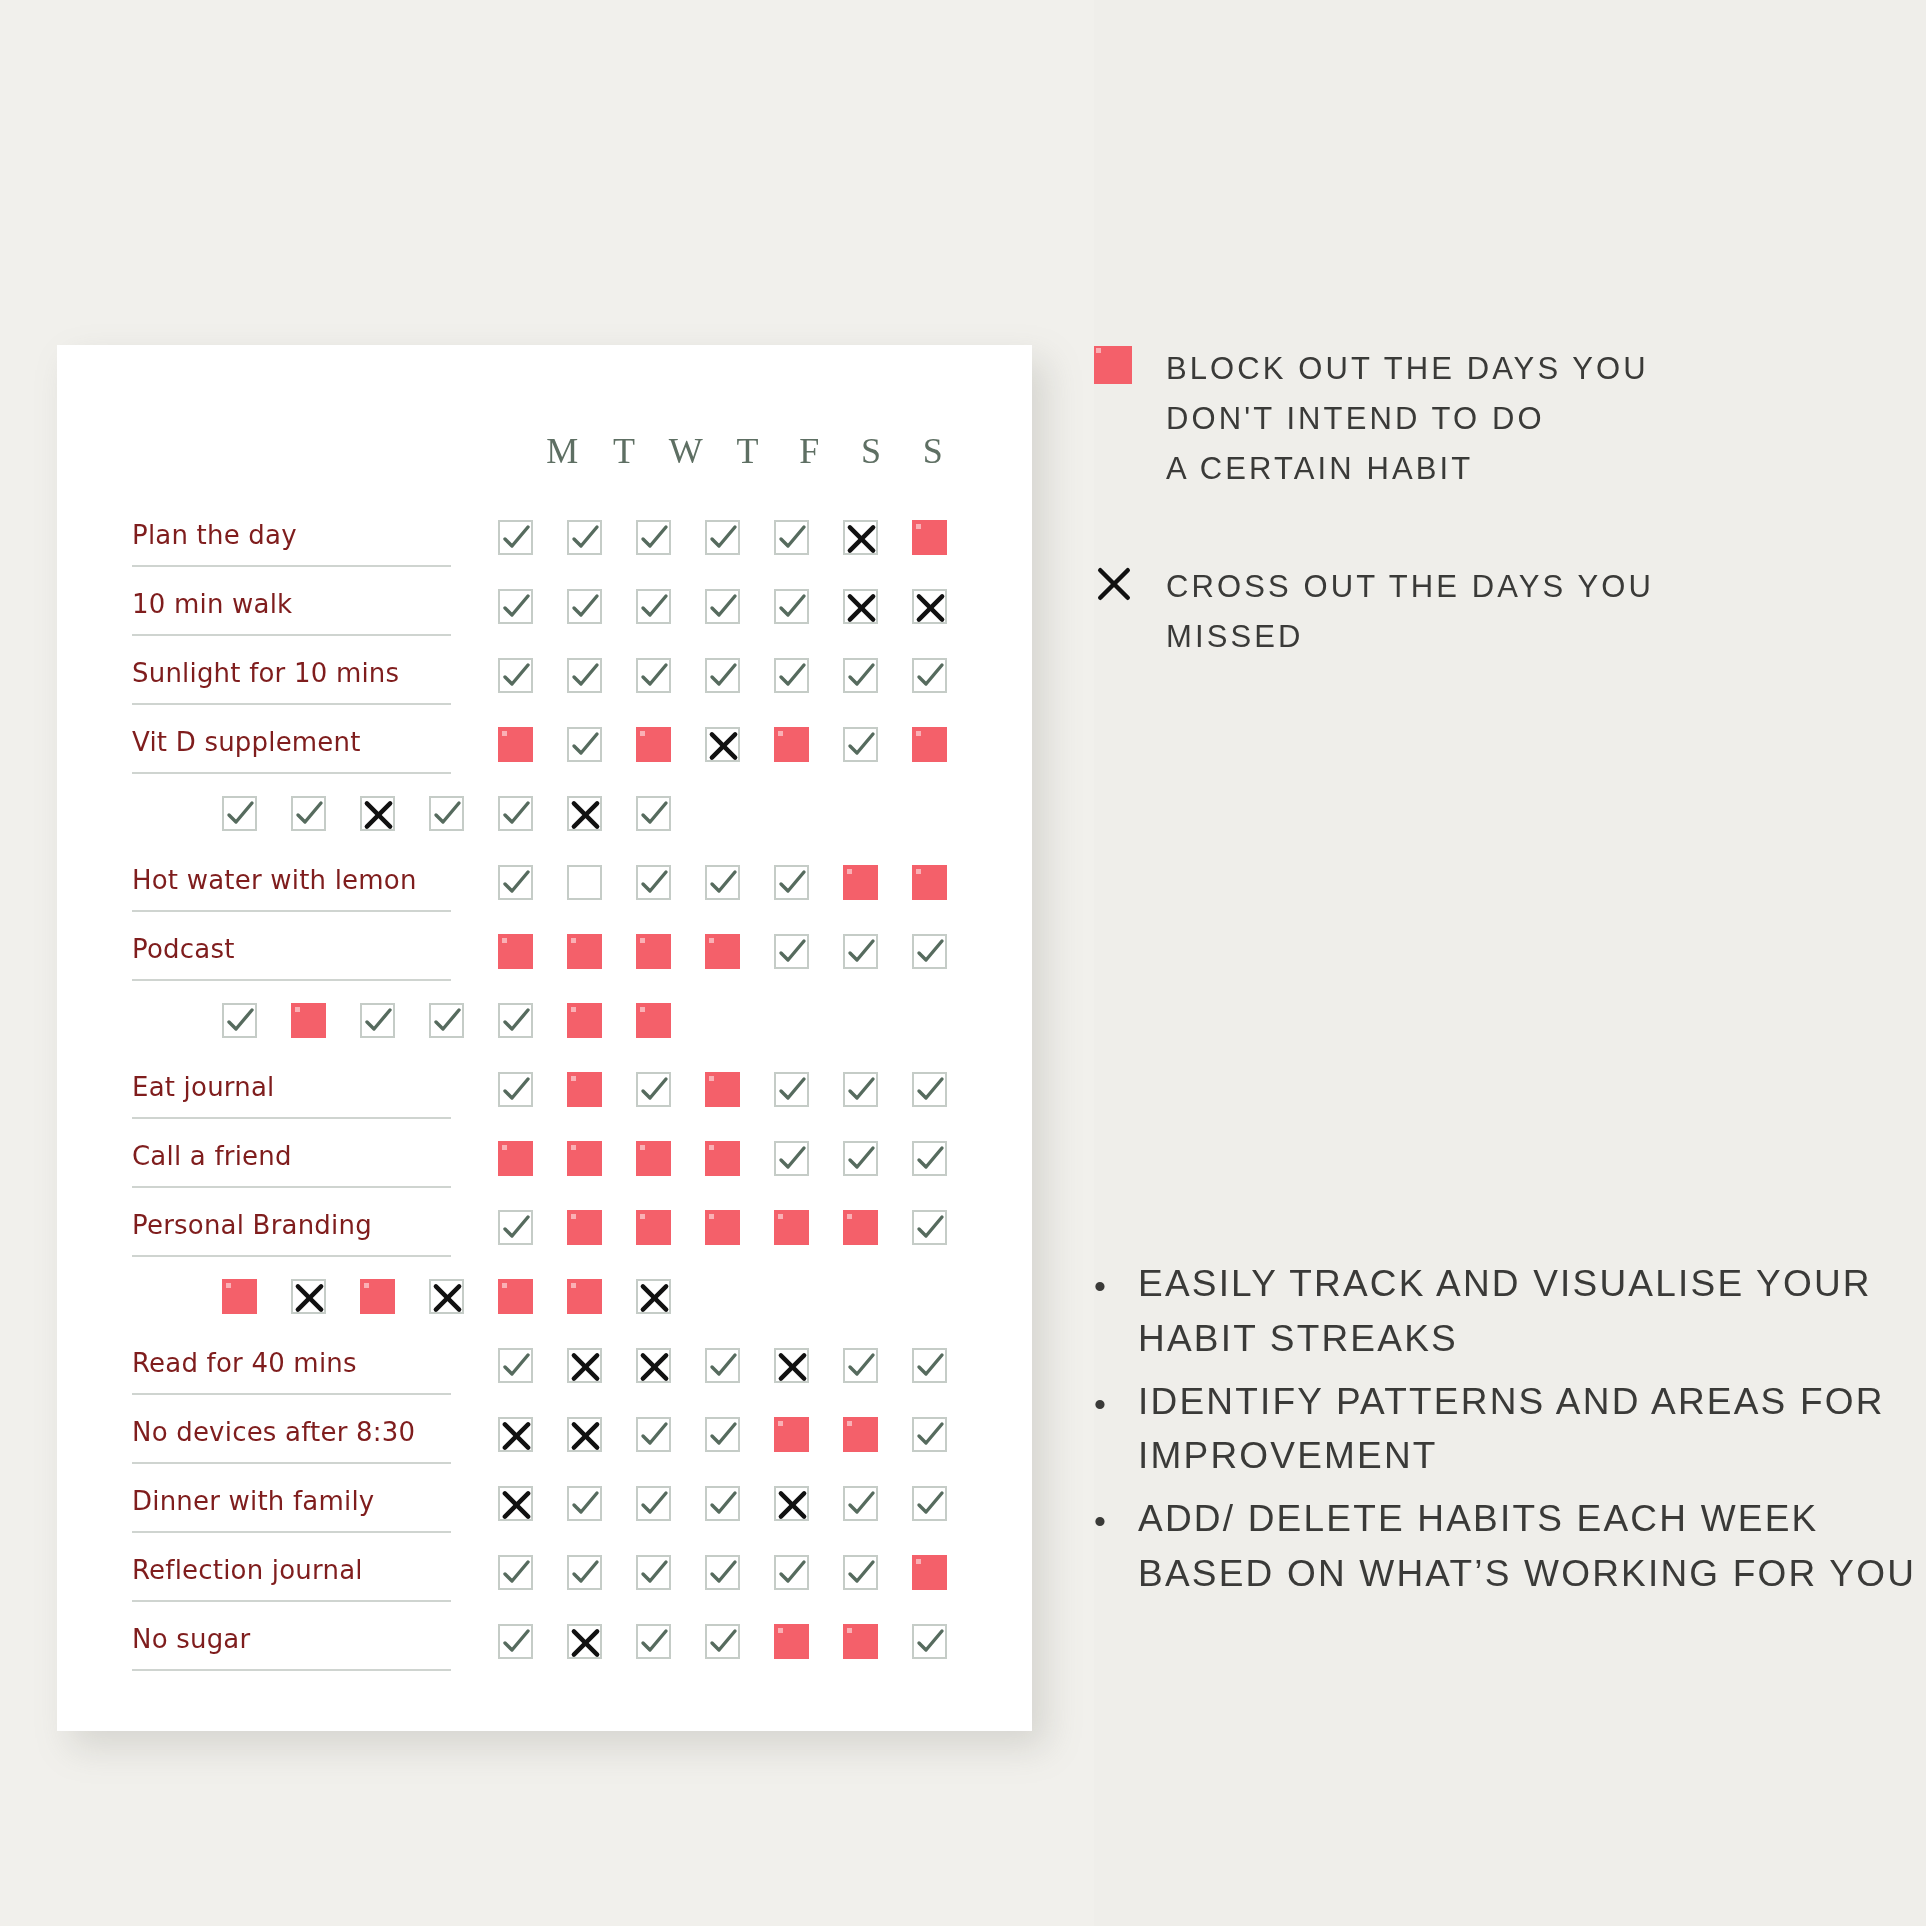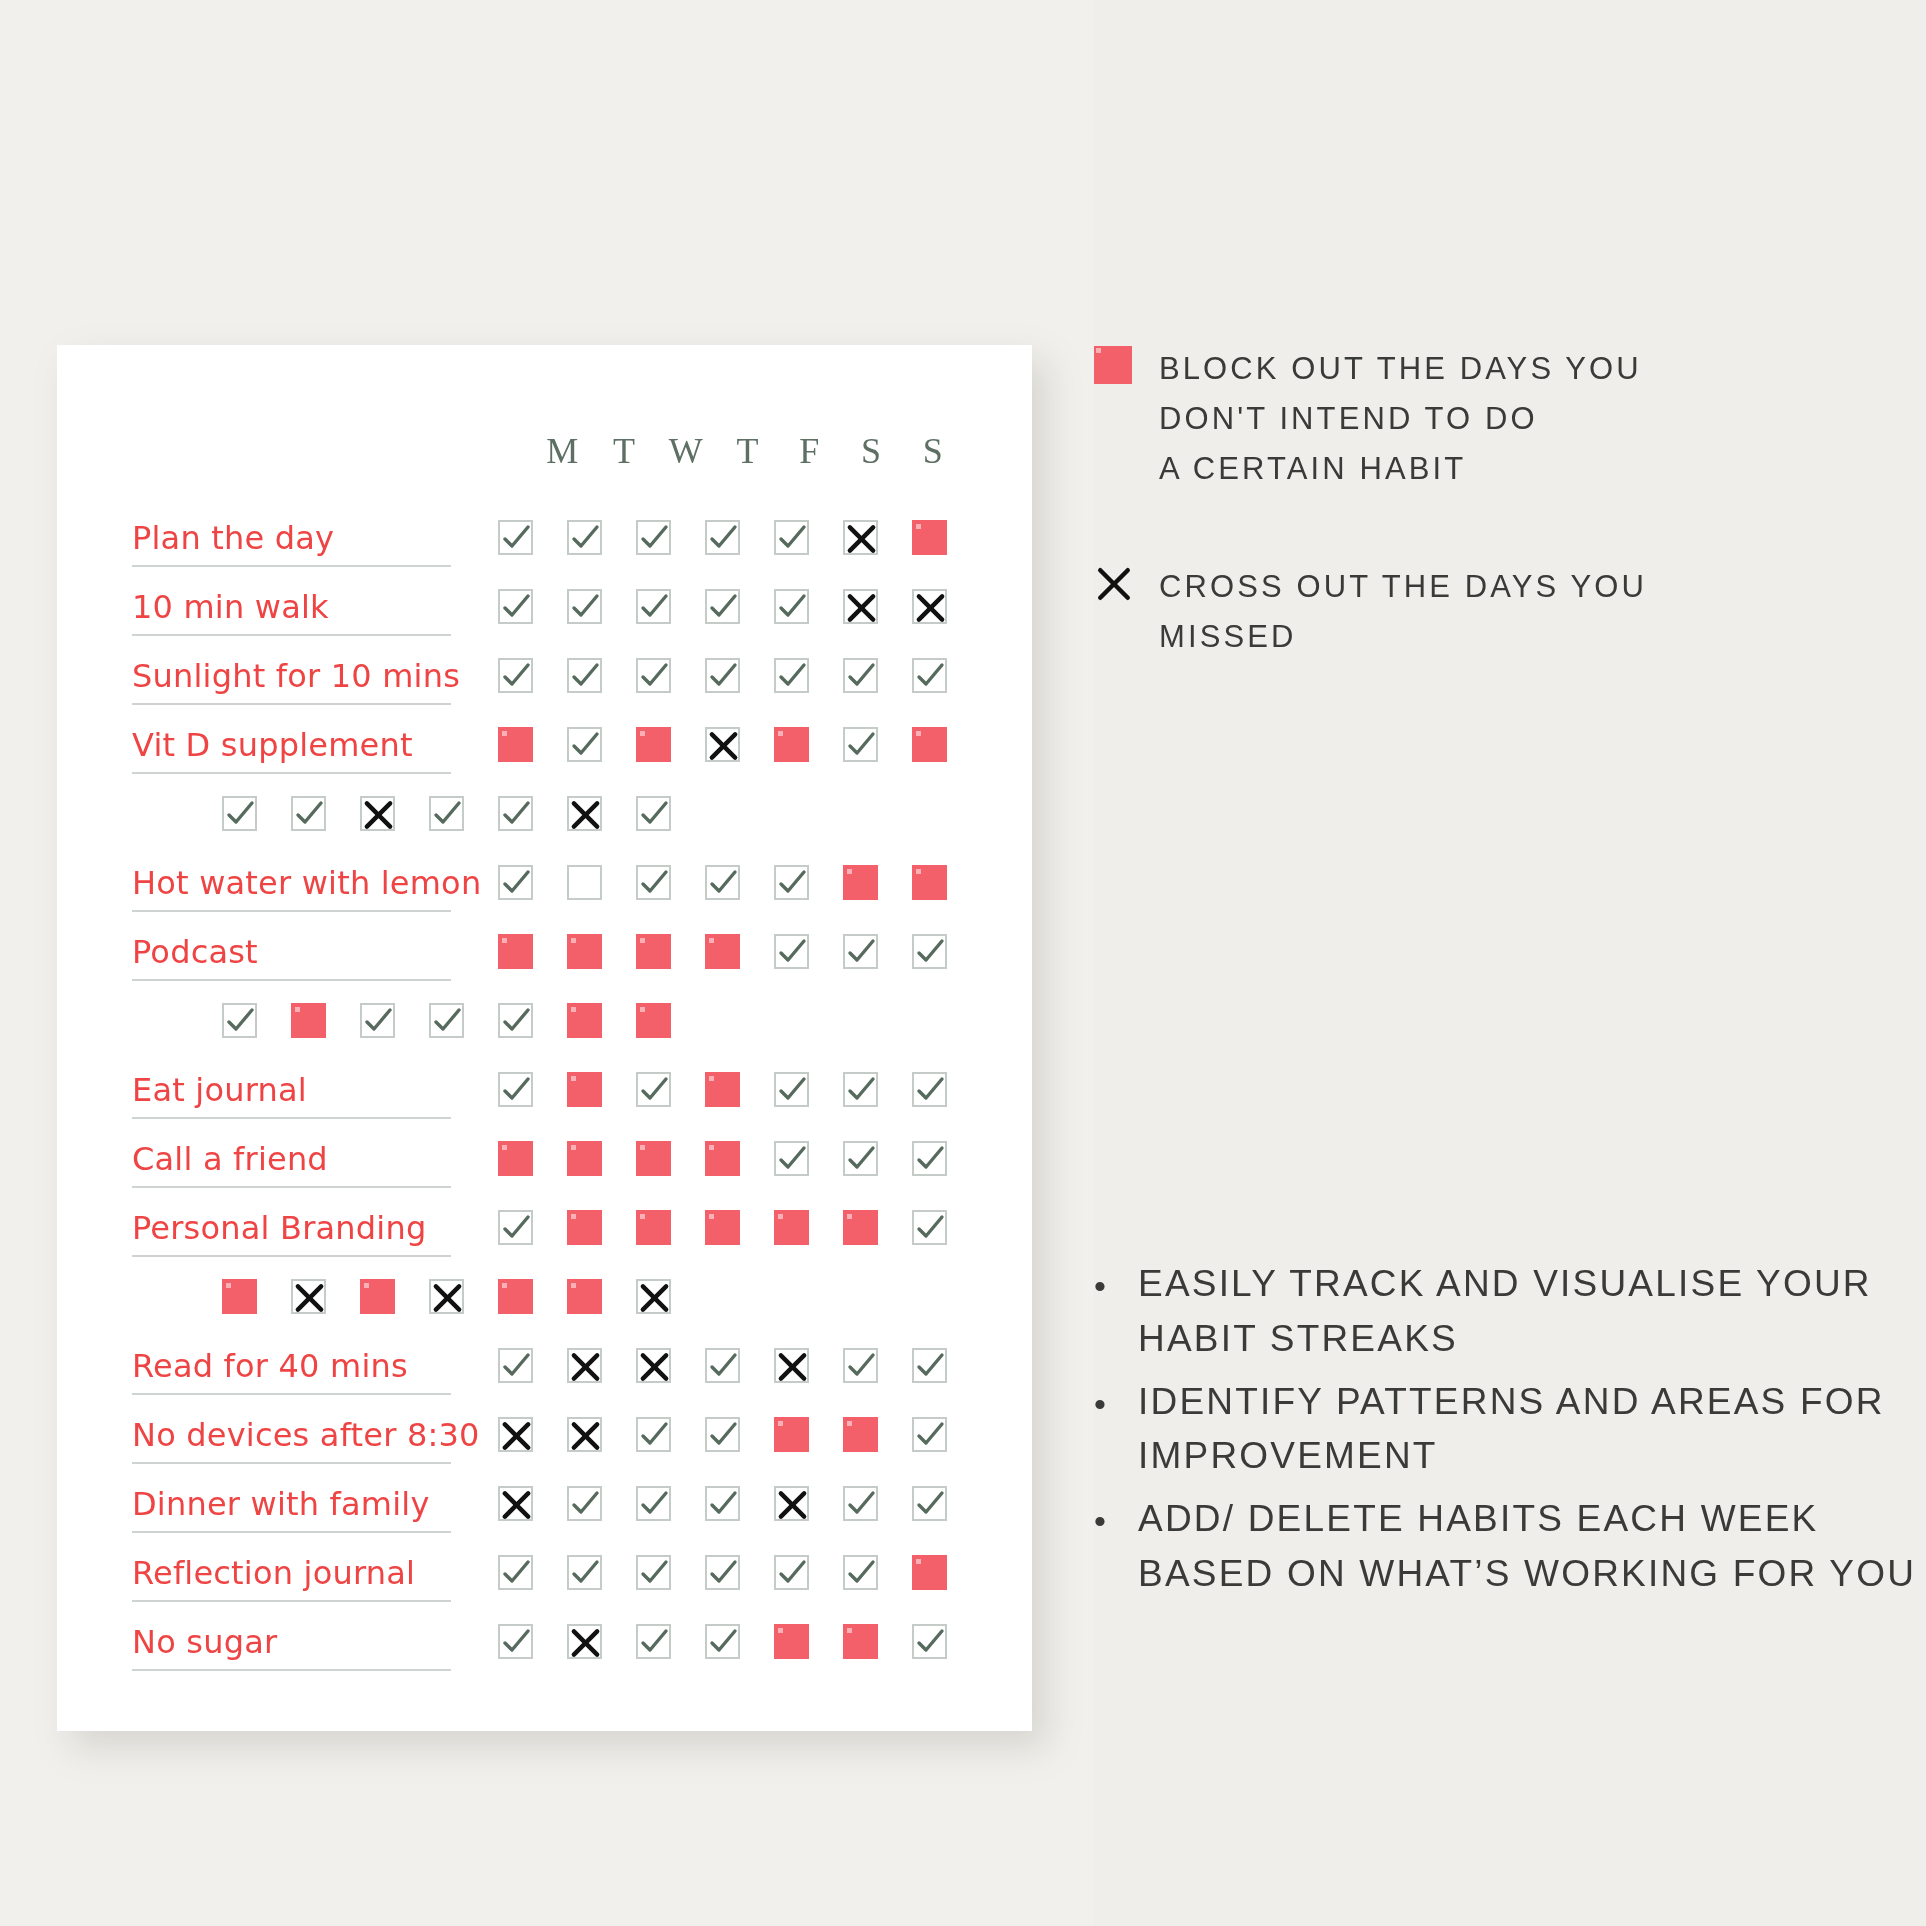--- a/index.html
+++ b/index.html
@@ -56,22 +56,22 @@
   }
   .habit-name-wrap{
     width:327px;
     padding-right:16px;
     box-sizing:border-box;
     position:relative;
     height:69px;
   }
   .habit-name{
     font-family:"DejaVu Sans", sans-serif;
-    font-size:32px;
-    color:#ef4444;
+    font-size:26px;
+    color:#7f1d1d;
     letter-spacing:0.2px;
     line-height:1;
     position:absolute;
     left:0;top:10px;
     white-space:nowrap;
   }
   .habit-rule{
     position:absolute;
     left:0;bottom:14px;
     width:319px;height:2px;
@@ -128,20 +128,21 @@
 
   .legend{
     position:absolute;
     left:0;top:342px;
     width:812px;
   }
   .legend-item{
     display:flex;
     align-items:flex-start;
     margin-bottom:65px;
+    gap:7px;
   }
   .legend-mark{
     width:65px;
     flex:0 0 65px;
     display:flex;
     justify-content:flex-start;
     padding-top:4px;
   }
   .legend-swatch{
     width:38px;height:38px;

